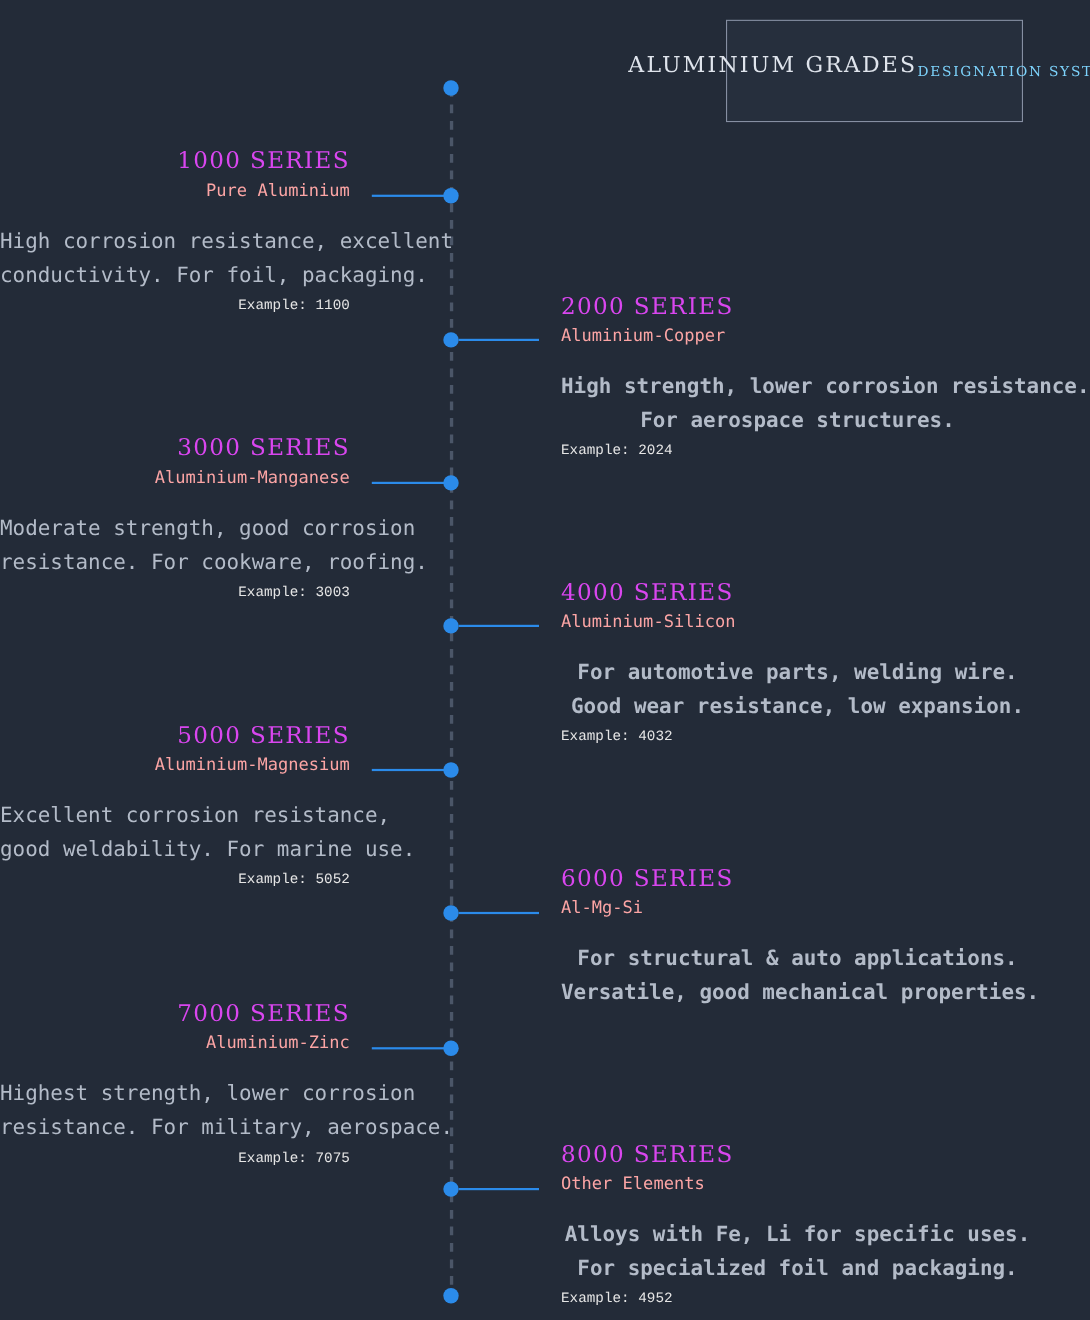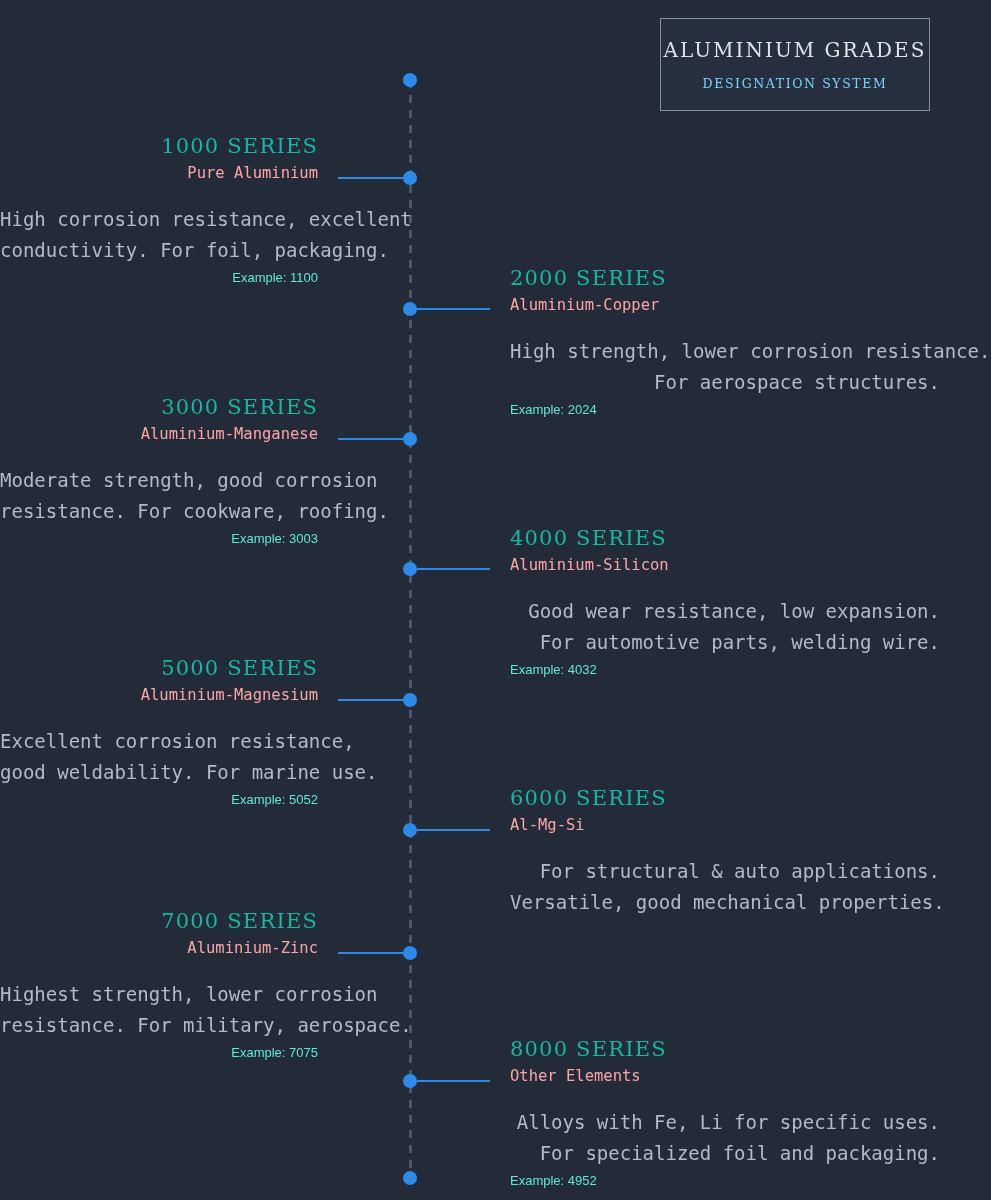--- a/index.html
+++ b/index.html
@@ -19,21 +19,21 @@
   #title-card {
     position: absolute;
     left: 660px;
     top: 18px;
     width: 270px;
     height: 93px;
     border: 1px solid #868fa2;
     background: #262f3d;
     box-sizing: border-box;
     display: flex;
-    flex-direction: column;
+    flex-direction: row;
     align-items: center;
     justify-content: center;
   }
   #title-card .main-title {
     font-family: "DejaVu Serif", serif;
     font-size: 20px;
     letter-spacing: 2.0px;
     color: #dfe4ec;
     margin-bottom: 14px;
     white-space: nowrap;
@@ -93,46 +93,46 @@
   .entry.side-right {
     left: 510px;
     text-align: left;
     width: 430px;
   }
 
   .series-title {
     font-family: "DejaVu Serif", serif;
     font-size: 21px;
     letter-spacing: 1.2px;
-    color: #14b8a6;
+    color: #d946ef;
     line-height: 1.0;
     margin: 0 0 9px 0;
     white-space: nowrap;
   }
   .series-subtitle {
     font-family: "DejaVu Sans Mono", monospace;
     font-size: 15.5px;
     color: #fca5a5;
     line-height: 1.0;
     margin: 0 0 22px 0;
     white-space: nowrap;
   }
   .desc-block {
     font-family: "DejaVu Sans Mono", monospace;
     font-size: 19px;
     color: #b3bbc8;
     line-height: 1.68;
   }
   .entry.side-left .desc-block { text-align: center; padding-right: 6px;}
-  .entry.side-right .desc-block { text-align: right; }
+  .entry.side-right .desc-block { text-align: center; font-weight: bold; }
   .desc-line { white-space: nowrap; }
   .example-line {
-    font-family: Liberation Sans, sans-serif;
+    font-family: Liberation Mono, monospace;
     font-size: 13px;
-    color: #5eead4;
+    color: #e5e5e5;
     line-height: 1.68;
     white-space: nowrap;
   }
   .entry.side-left .example-line { text-align: right; }
   .entry.side-right .example-line { text-align: left; }
 </style>
 </head>
 <body>
 
 <div id="timeline-axis"></div>
@@ -184,22 +184,22 @@
       <div class="desc-block">
         <div class="desc-line">Moderate strength, good corrosion</div>
         <div class="desc-line">resistance. For cookware, roofing.</div>
       </div>
       <div class="example-line">Example: 3003</div>
     </div>
     <div class="entry side-right" style="top: 528px;">
       <div class="series-title">4000 SERIES</div>
       <div class="series-subtitle">Aluminium-Silicon</div>
       <div class="desc-block">
+        <div class="desc-line">For automotive parts, welding wire.</div>
         <div class="desc-line">Good wear resistance, low expansion.</div>
-        <div class="desc-line">For automotive parts, welding wire.</div>
       </div>
       <div class="example-line">Example: 4032</div>
     </div>
     <div class="entry side-left" style="top: 658px;">
       <div class="series-title">5000 SERIES</div>
       <div class="series-subtitle">Aluminium-Magnesium</div>
       <div class="desc-block">
         <div class="desc-line">Excellent corrosion resistance,</div>
         <div class="desc-line">good weldability. For marine use.</div>
       </div>

